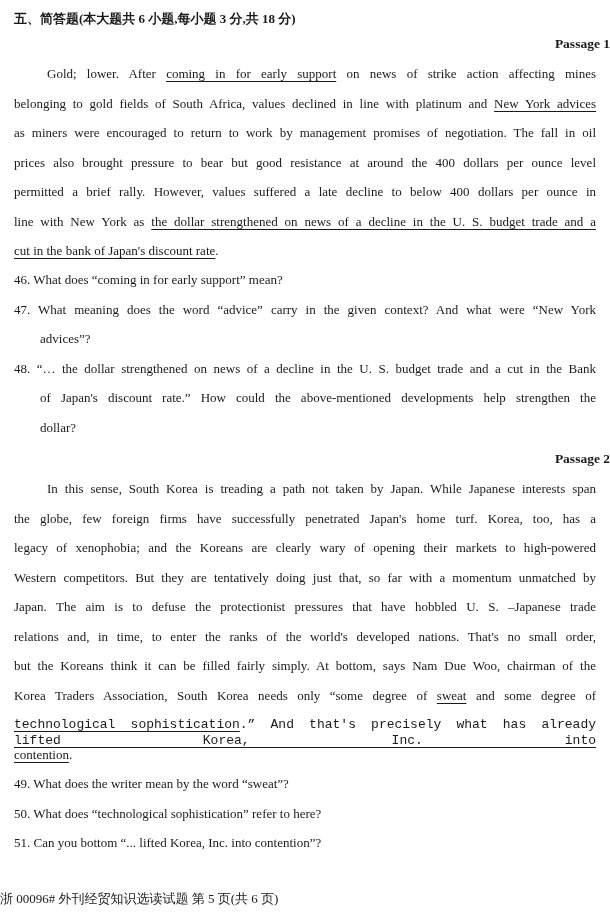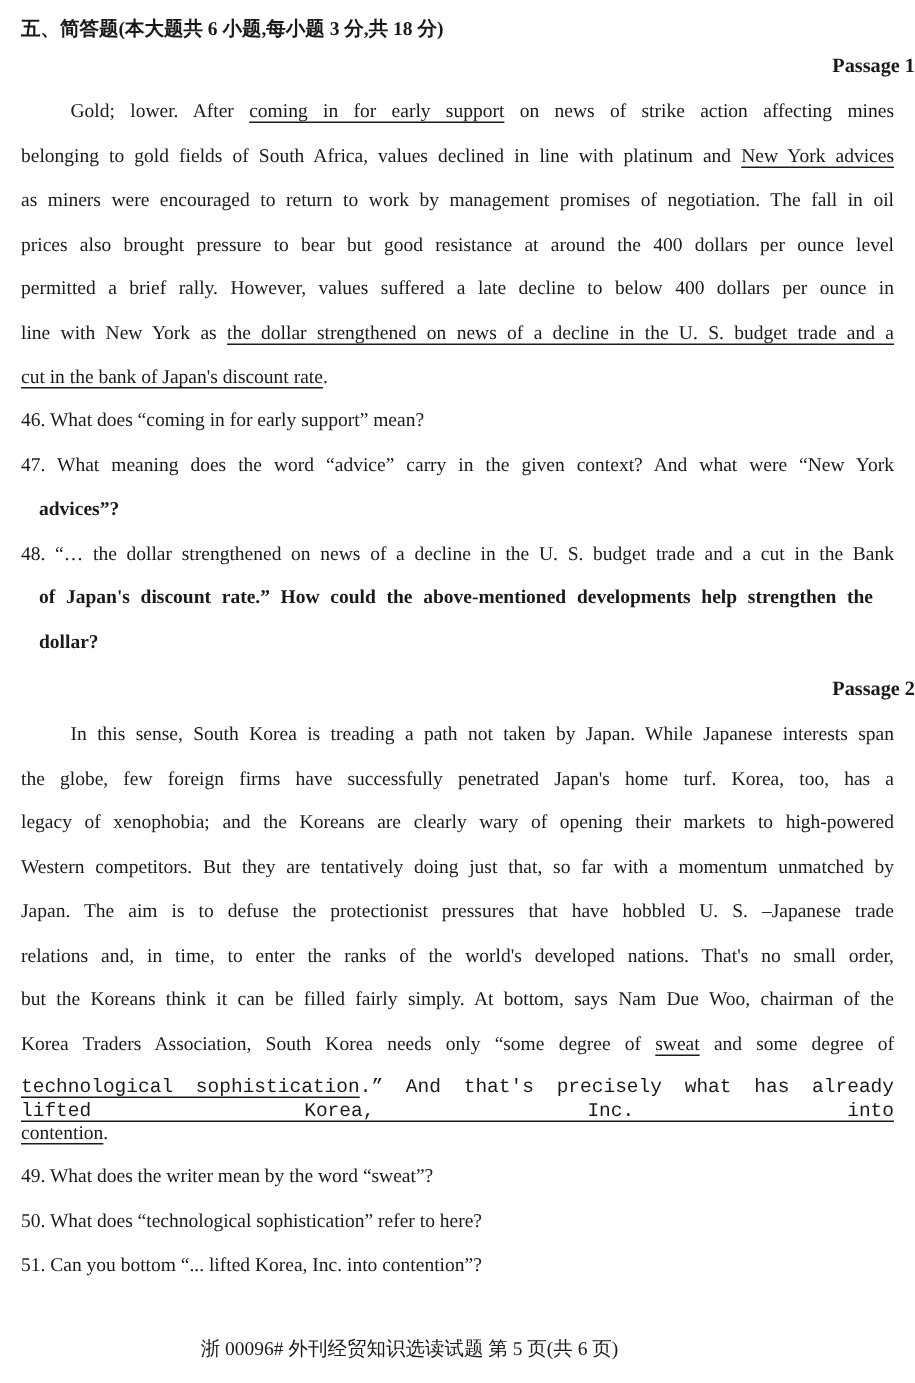--- a/index.html
+++ b/index.html
@@ -4,23 +4,23 @@
 <style>
   html, body { margin:0; padding:0; background:#ffffff; }
   body { width:610px; height:922px; position:relative; overflow:hidden;
          font-family:"Liberation Serif", "DejaVu Serif", serif; color:#1a1a1a; }
   .section-title { position:absolute; left:14px; top:10px; font-size:13px; font-weight:bold; }
   .ptitle { position:absolute; left:0; width:610px; text-align:right; font-size:13.5px; font-weight:bold; }
   .line { position:absolute; left:14px; width:582px; font-size:13px; line-height:16px;
           text-align:justify; text-align-last:justify; white-space:nowrap; }
   .line.indent { left:47px; width:549px; }
   .line.last { text-align-last:left; }
-  .line.q-cont { left:26px; width:556px;font-weight:bold; }
+  .line.q-cont { left:40px; width:556px; }
   .u { text-decoration:underline; text-underline-offset:3px; text-decoration-thickness:1px; }
-  .footer { position:absolute; left:12px; width:522px; top:890px; text-align:center; font-size:13px; }
+  .footer { position:absolute; left:0; width:522px; top:890px; font-size:13px; }
 </style>
 </head>
 <body>
 
 <div class="section-title">五、简答题(本大题共 6 小题,每小题 3 分,共 18 分)</div>
 
 <div class="ptitle" style="top:36px">Passage 1</div>
 <div id="p1">
     <div class="line indent" style="top: 66px; white-space: normal;"><span>Gold; lower.  After </span><span class="u">coming in for early support</span><span> on news of strike action affecting mines</span></div>
     <div class="line" style="top: 95.5px; white-space: normal;"><span>belonging to gold fields of South Africa, values declined in line with platinum and </span><span class="u">New York advices</span></div>

